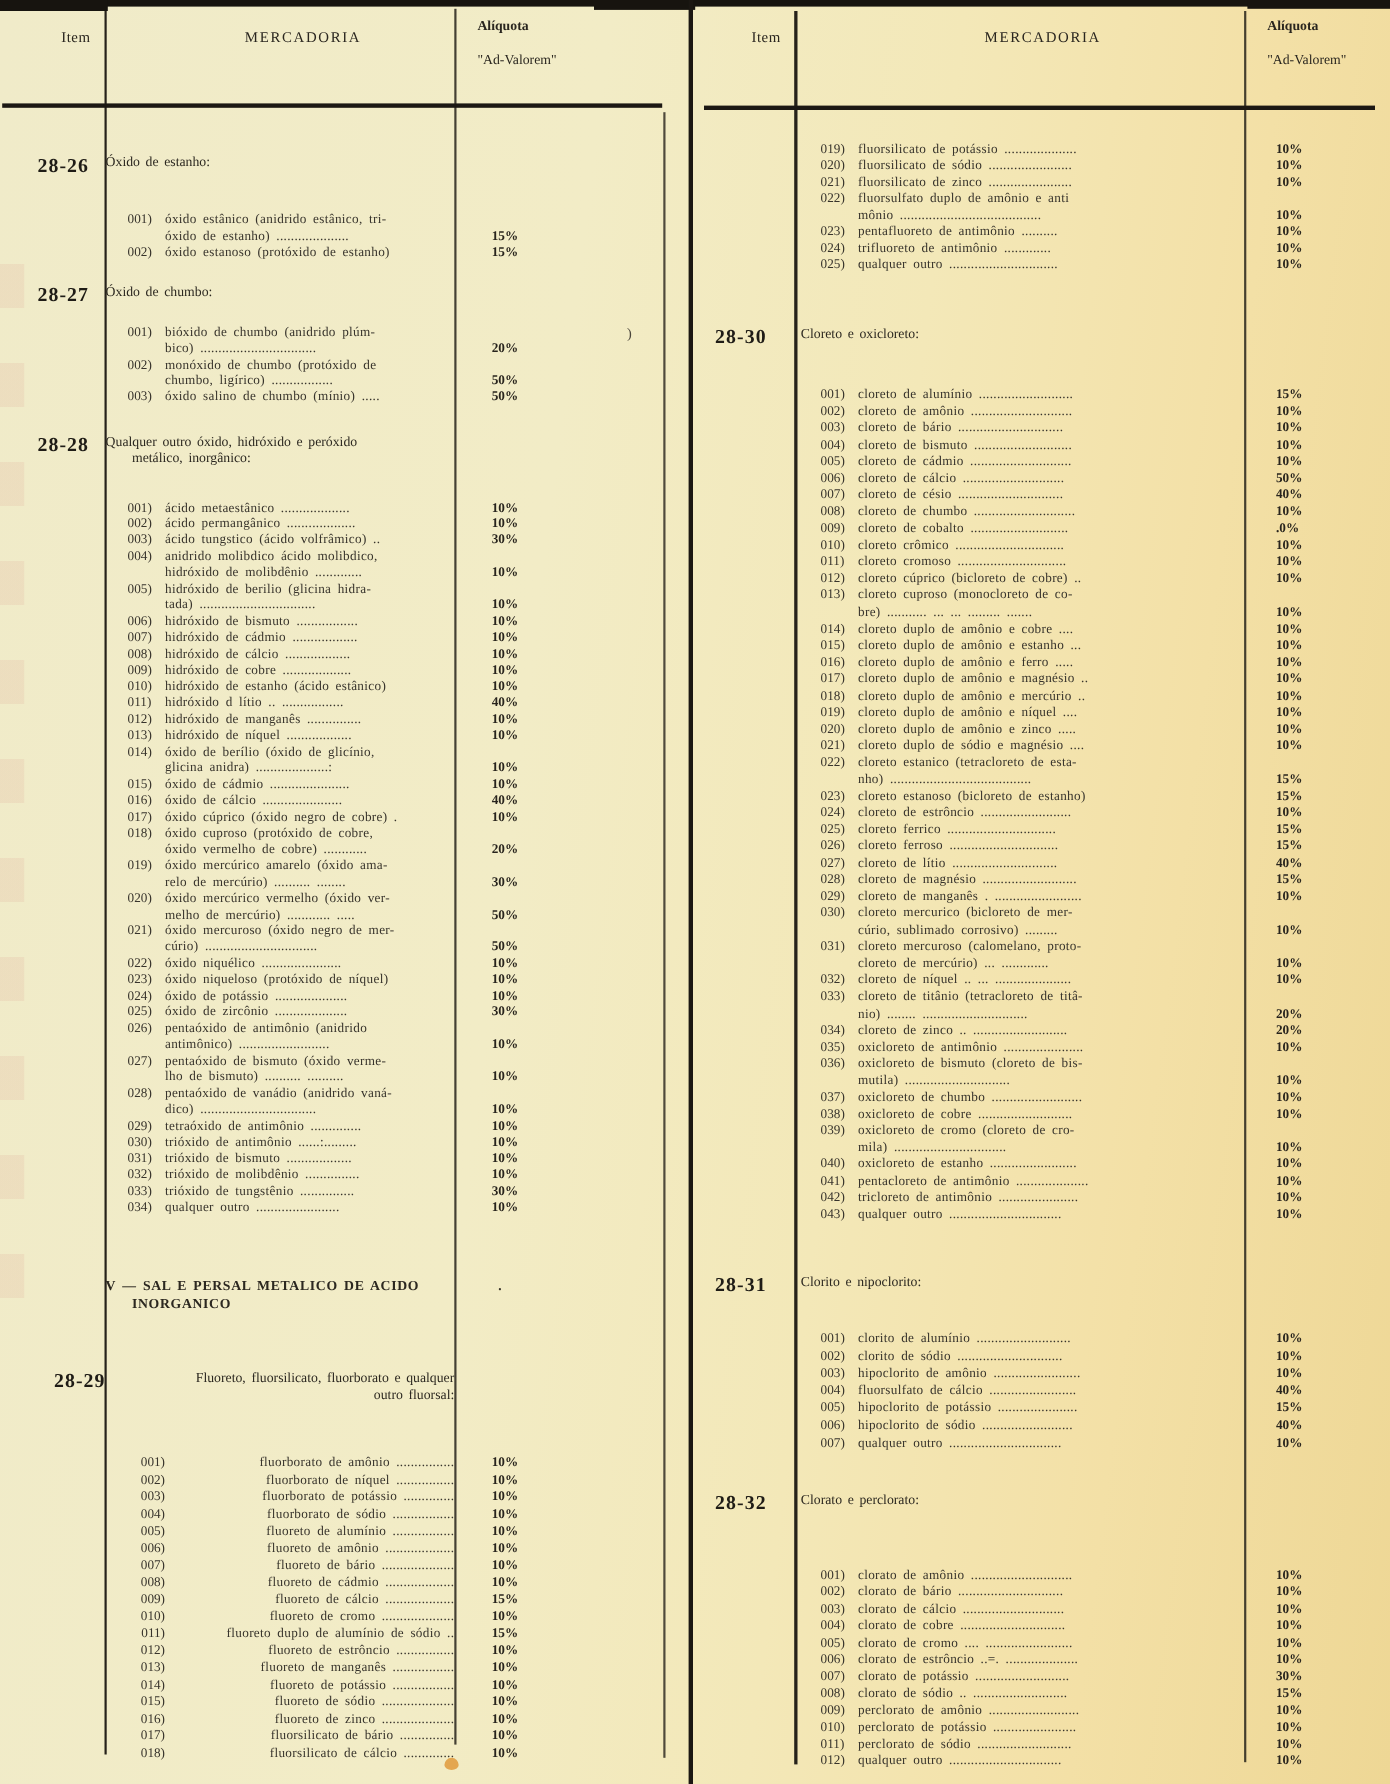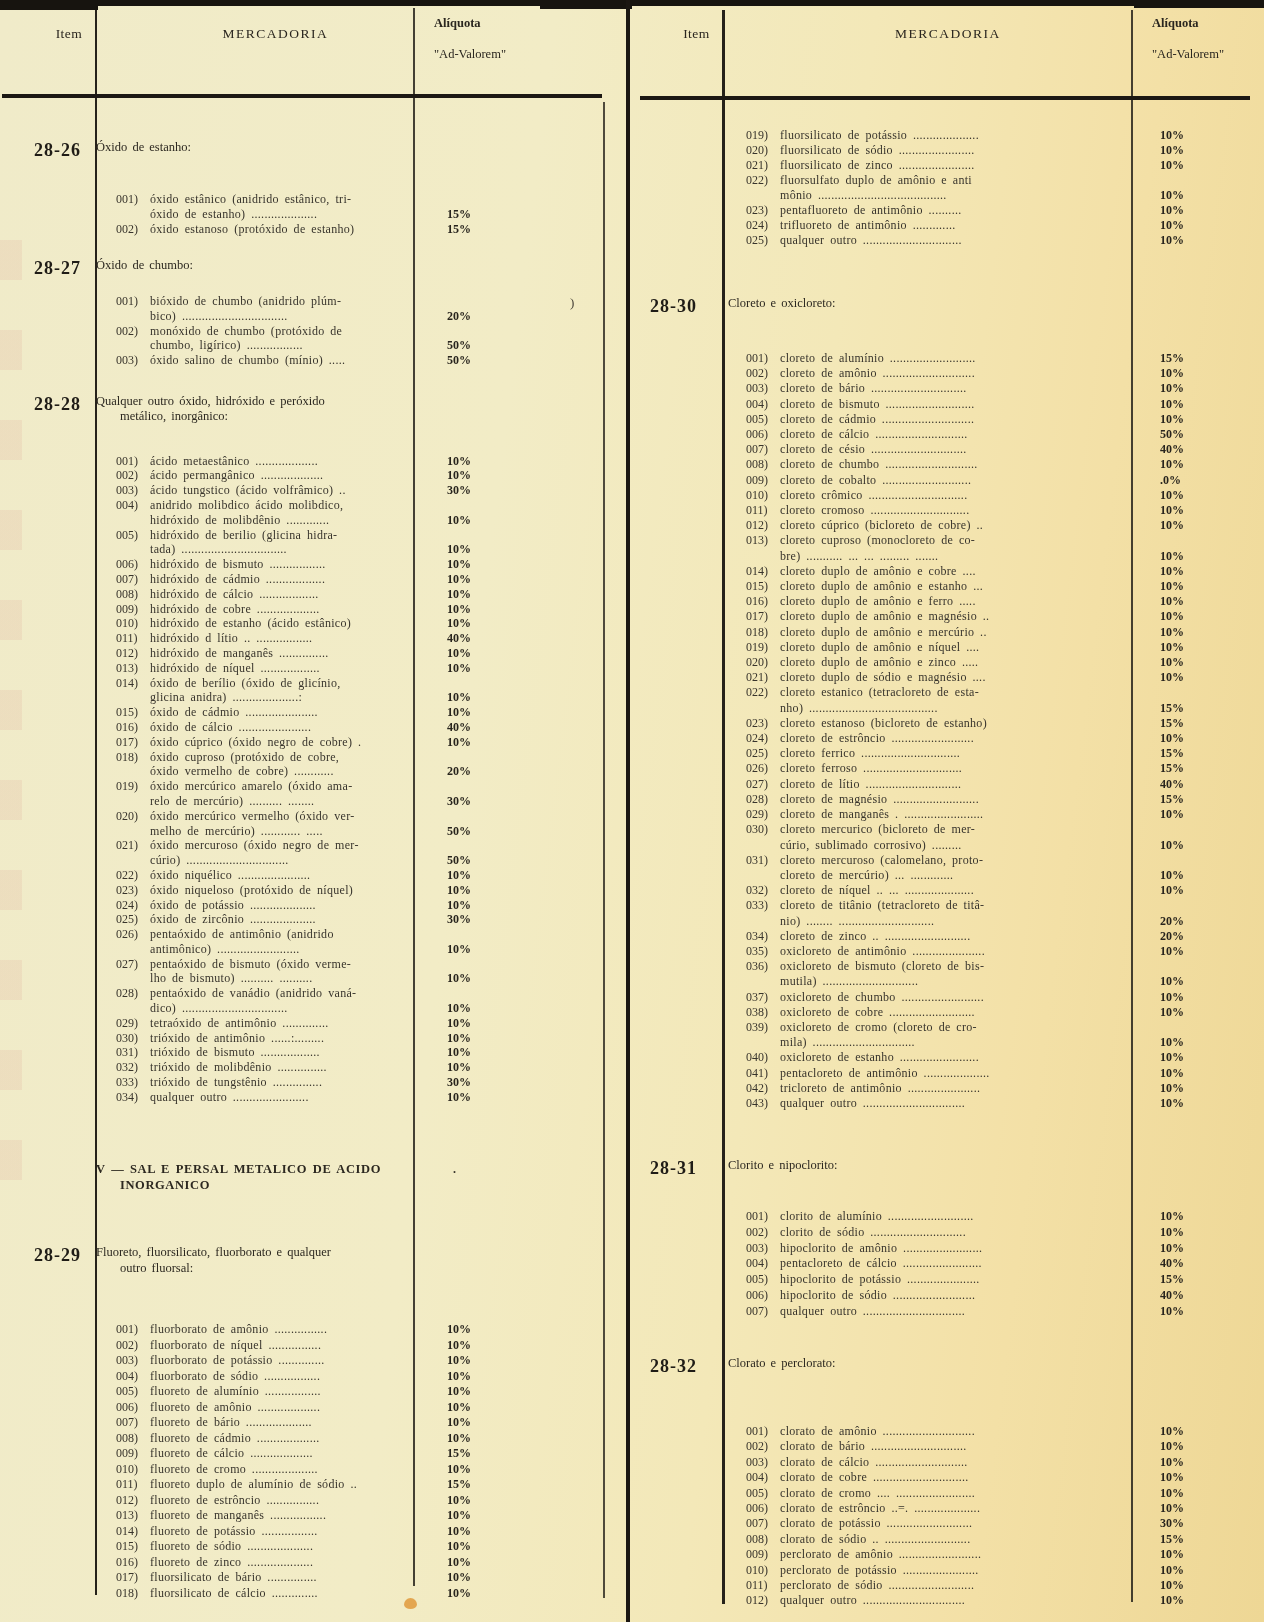--- a/index.html
+++ b/index.html
@@ -329,21 +329,21 @@
   </div>
       <div class="section" style="top: 1162px;">
     <div class="sec-row">
       <div class="sec-code"></div>
       <div class="sec-title caps" style="line-height: 15.5px;">V — SAL E PERSAL METALICO DE ACIDO
 INORGANICO</div>
       <div class="sec-note">.</div>
     </div>
     <div class="entries" style="margin-top: 0px; padding-left: 116px; line-height: 15.5px;"></div>
   </div>
-      <div class="section" style="top: 1245px;">
+      <div class="section" style="top: 1245px; text-align: right;">
     <div class="sec-row">
       <div class="sec-code">28-29</div>
       <div class="sec-title" style="line-height: 15.5px;">Fluoreto, fluorsilicato, fluorborato e qualquer
 outro fluorsal:</div>
       <div class="sec-note"></div>
     </div>
     <div class="entries" style="margin-top: 46px; padding-left: 116px; line-height: 15.5px;">
           <div class="entry">
     <span class="e-num">001)</span>
     <span class="e-text">fluorborato de amônio ................</span>
@@ -738,21 +738,21 @@
     <span class="e-text">clorito de sódio .............................</span>
     <span class="e-pct">10%</span>
   </div>
           <div class="entry">
     <span class="e-num">003)</span>
     <span class="e-text">hipoclorito de amônio ........................</span>
     <span class="e-pct">10%</span>
   </div>
           <div class="entry">
     <span class="e-num">004)</span>
-    <span class="e-text">pentacloreto de cálcio ........................</span>
+    <span class="e-text">fluorsulfato de cálcio ........................</span>
     <span class="e-pct">40%</span>
   </div>
           <div class="entry">
     <span class="e-num">005)</span>
     <span class="e-text">hipoclorito de potássio ......................</span>
     <span class="e-pct">15%</span>
   </div>
           <div class="entry">
     <span class="e-num">006)</span>
     <span class="e-text">hipoclorito de sódio .........................</span>

